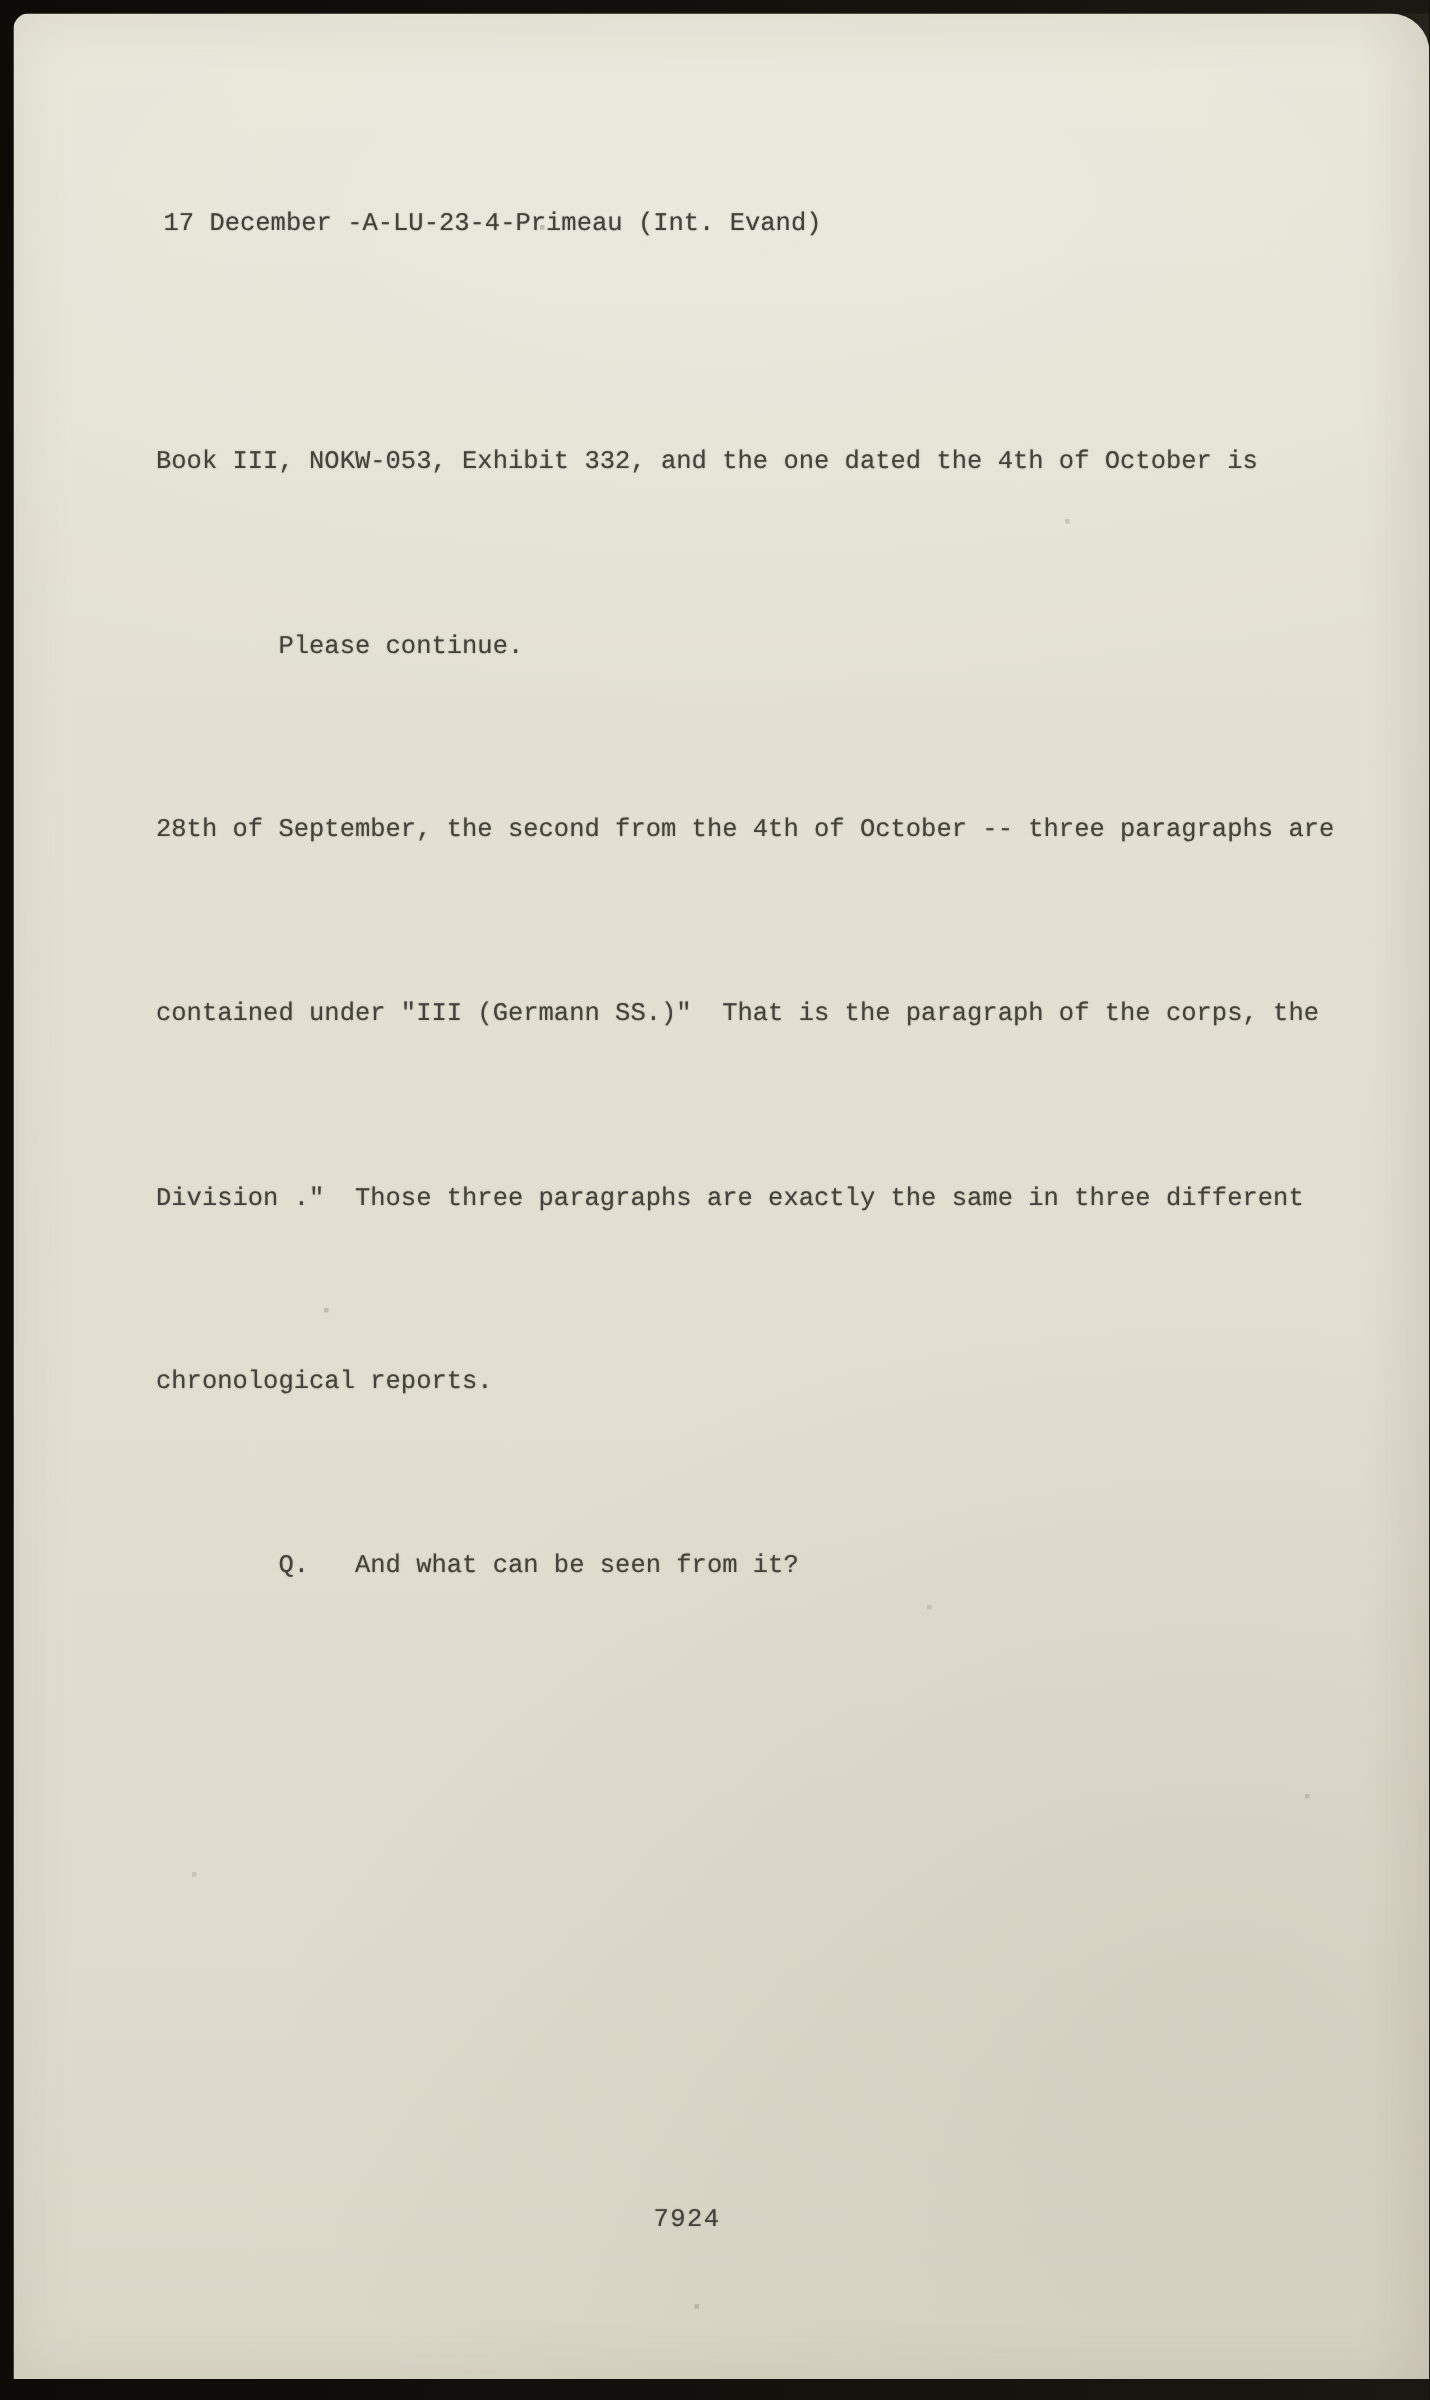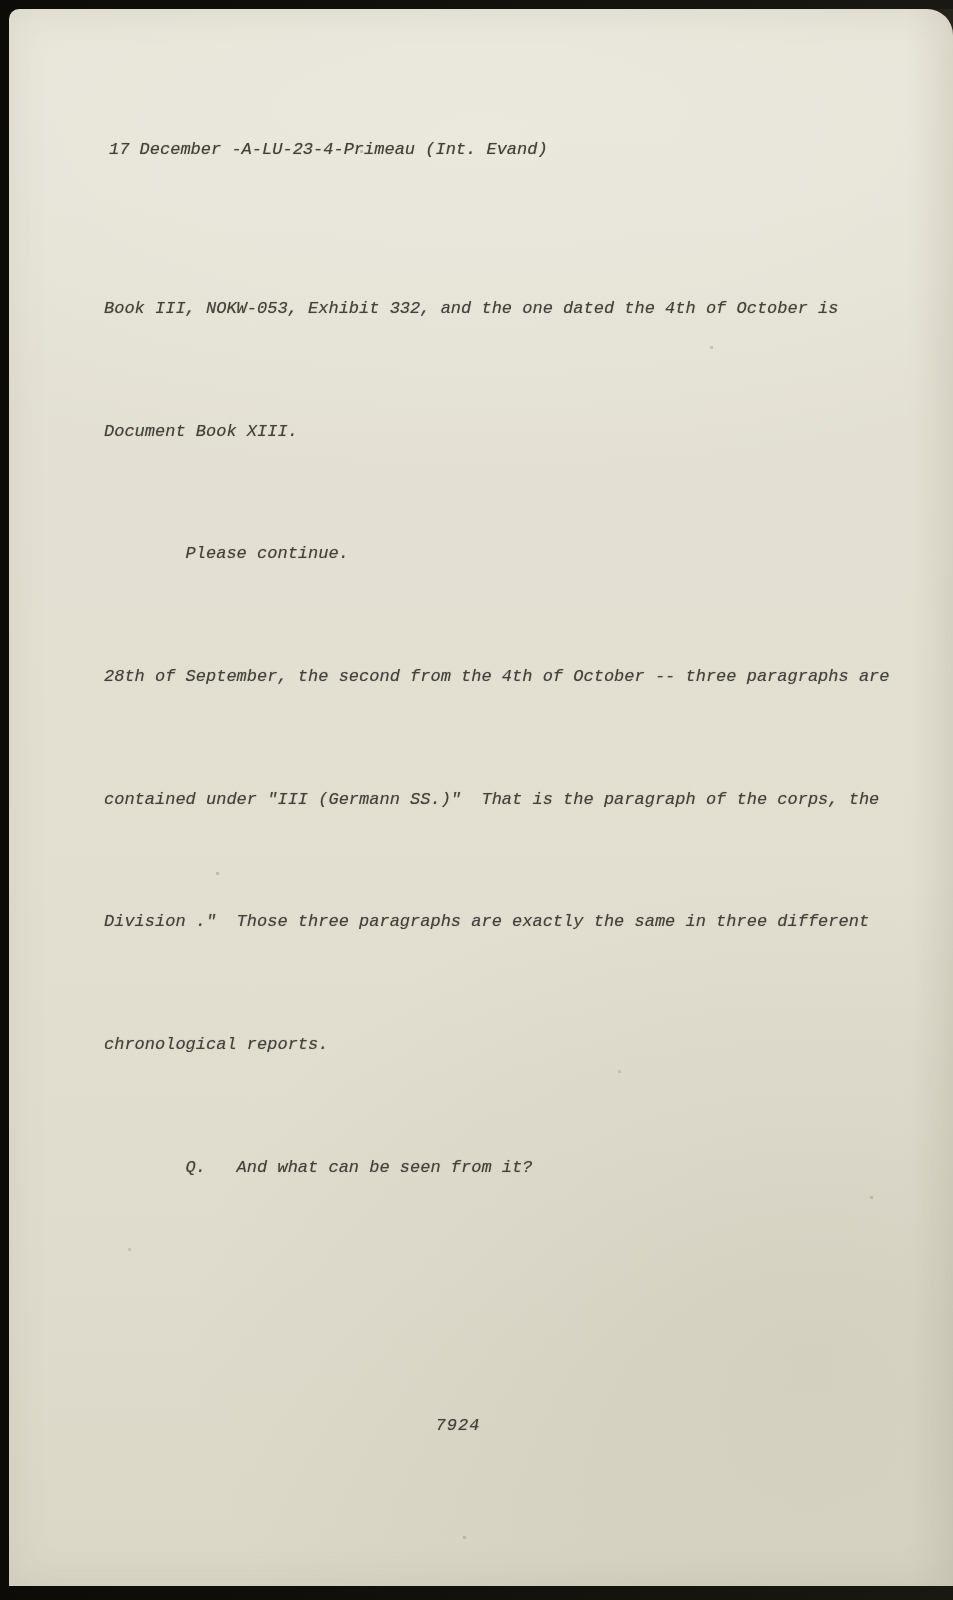--- a/index.html
+++ b/index.html
@@ -20,21 +20,20 @@
     left: 9px;
     top: 9px;
     right: 0px;
     bottom: 14px;
     background:
       radial-gradient(ellipse 1200px 500px at 50% 8%, rgba(255,255,252,0.20), rgba(255,255,252,0) 70%),
       radial-gradient(ellipse 900px 700px at 85% 85%, rgba(120,112,90,0.10), rgba(120,112,90,0) 70%),
       linear-gradient(180deg, #e7e4d7 0%, #e4e1d4 22%, #e2dfd1 55%, #dfdccd 80%, #dad7c7 100%);
     border-radius: 10px 26px 0 0;
     box-shadow: inset 0 0 40px rgba(110,100,80,0.12);
-    font-style: italic;
   }
   .paper::after {
     
     content: "";
     position: absolute;
     top: 0; bottom: 0; right: 0;
     width: 46px;
     background: linear-gradient(90deg, rgba(150,140,115,0) 0%, rgba(150,140,115,0.10) 100%);
     pointer-events: none;
   }
@@ -59,21 +58,21 @@
     white-space: pre;
     text-shadow: 0 0 1px rgba(62,58,48,0.5);
   }
   .line {
     height: 40.9px;
   }
   .page-number {
     position: absolute;
     left: 0;
     width: 100%;
-    top: 1407px;
+    top: 1462px;
     text-align: center;
     padding-right: 46px;
     box-sizing: border-box;
     color: #45423b;
     font-size: 17px;
     letter-spacing: 1px;
     text-shadow: 0 0 1px rgba(62,58,48,0.5);
   }
   .specks {
     position: absolute;
@@ -96,21 +95,20 @@
 <div class="scan">
   <div class="paper">
     <div class="specks"></div>
 
     <div class="header-block">
       <div class="hline">17 December -A-LU-23-4-Primeau (Int. Evand)</div>
     </div>
 
     <div class="body-block">
       <div class="line">Book III, NOKW-053, Exhibit 332, and the one dated the 4th of October is</div>
-      <div class="line">Document Book XIII.</div>
       <div class="line">        Please continue.</div>
       <div class="line">28th of September, the second from the 4th of October -- three paragraphs are</div>
       <div class="line">contained under "III (Germann SS.)"  That is the paragraph of the corps, the</div>
       <div class="line">Division ."  Those three paragraphs are exactly the same in three different</div>
       <div class="line">chronological reports.</div>
       <div class="line">        Q.   And what can be seen from it?</div>
       
       
       
       

